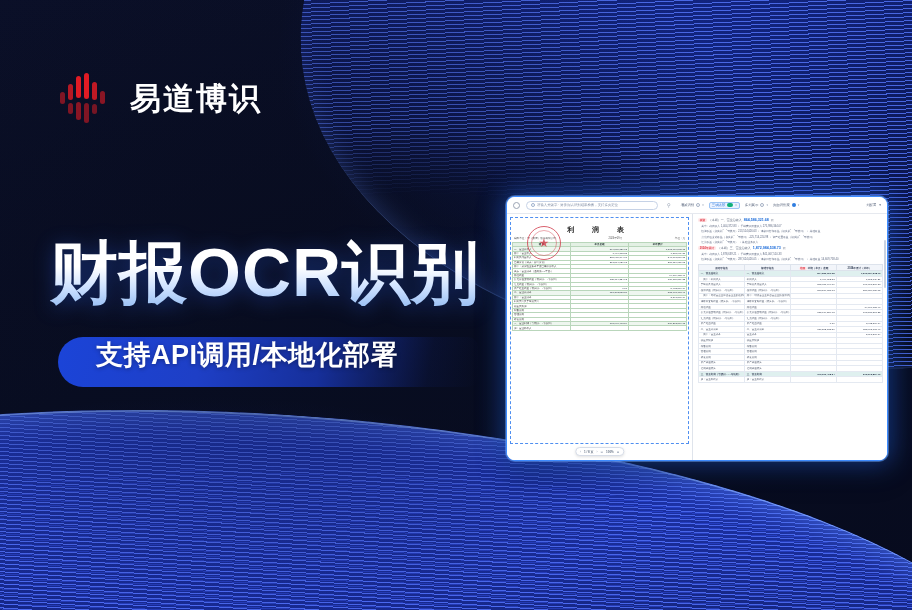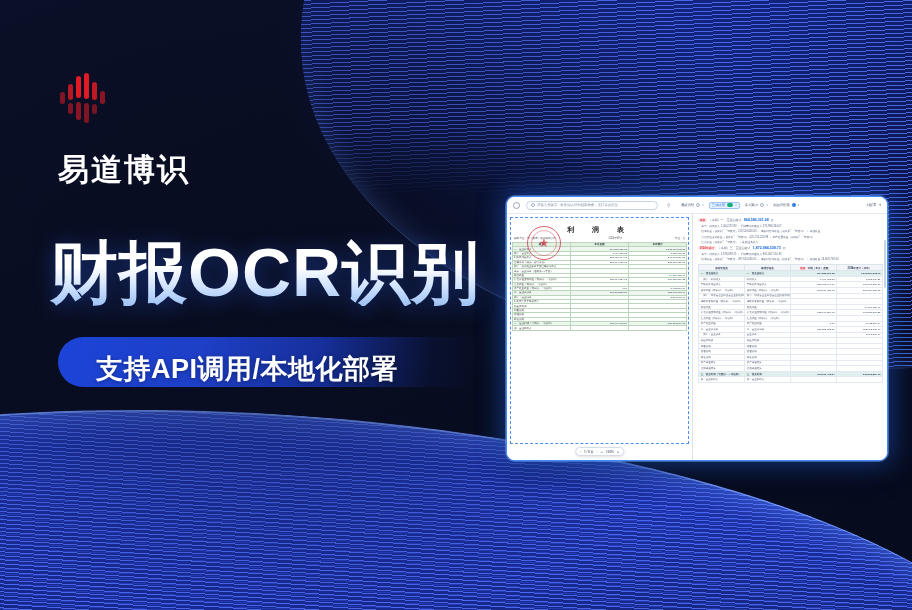--- a/index.html
+++ b/index.html
@@ -80,21 +80,21 @@
     transform:rotate(2deg);
   }
 
   .vignette {
     position:absolute; inset:0;
     background:radial-gradient(ellipse 760px 520px at 30% 42%, rgba(8,12,30,.55), rgba(8,12,30,0) 70%);
     pointer-events:none;
   }
 
   
-  .logo { position:absolute; left:58px; top:72px; display:flex; gap:30px;flex-direction:column; }
+  .logo { position:absolute; left:58px; top:72px; display:flex; align-items:center; gap:20px; }
   .logo-mark { width:52px; height:52px; position:relative; }
   .logo-mark i { position:absolute; display:block; border-radius:3px; }
 
   .logo-text { font-size:31px; font-weight:700; color:#fff; letter-spacing:2px; line-height:1; }
 
   
   .headline {
     position:absolute; left:50px; top:238px;
     font-size:68px; font-weight:800; line-height:1;
     letter-spacing:1px;
@@ -104,21 +104,21 @@
     white-space:nowrap;
     filter:drop-shadow(0 3px 10px rgba(40,90,220,.45));
   }
 
   
   .pill {
     position:absolute; left:58px; top:337px;
     height:50px; width:420px;
     border-radius:25px 10px 10px 25px;
     background:linear-gradient(100deg,#1b44d8 0%, #1e3fc6 34%, #162f9a 62%, rgba(14,28,92,.25) 88%, rgba(10,18,48,0) 100%);
-    display:flex; align-items:flex-end;
+    display:flex; align-items:flex-start;
   }
   .pill span {
     margin-left:38px;
     font-size:27px; font-weight:700; color:#fff; letter-spacing:.5px;
     white-space:nowrap;
     text-shadow:0 1px 4px rgba(0,0,0,.35);
   }
 
   
   .app-shot {

